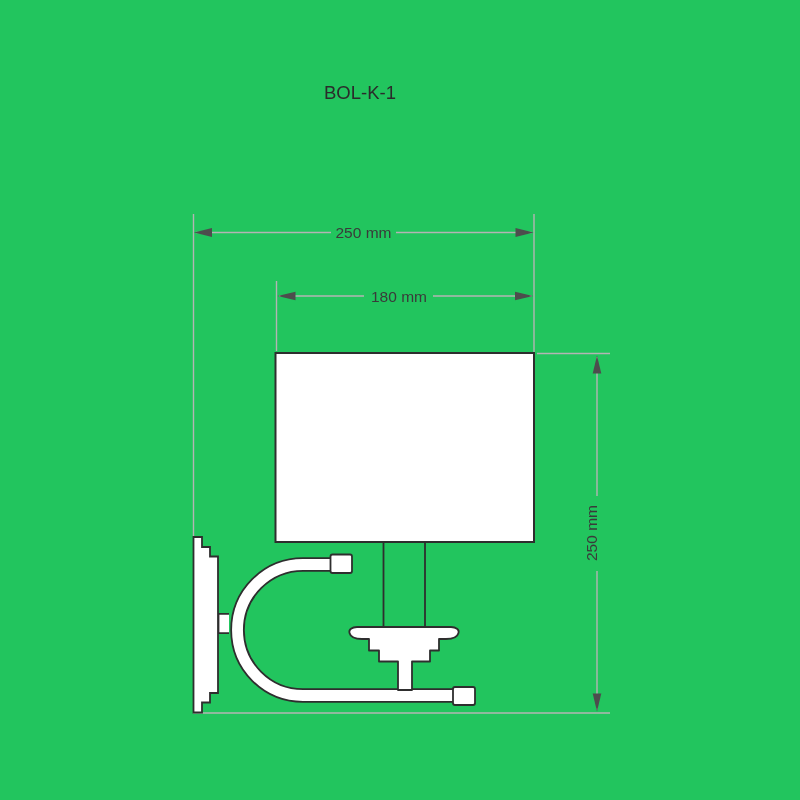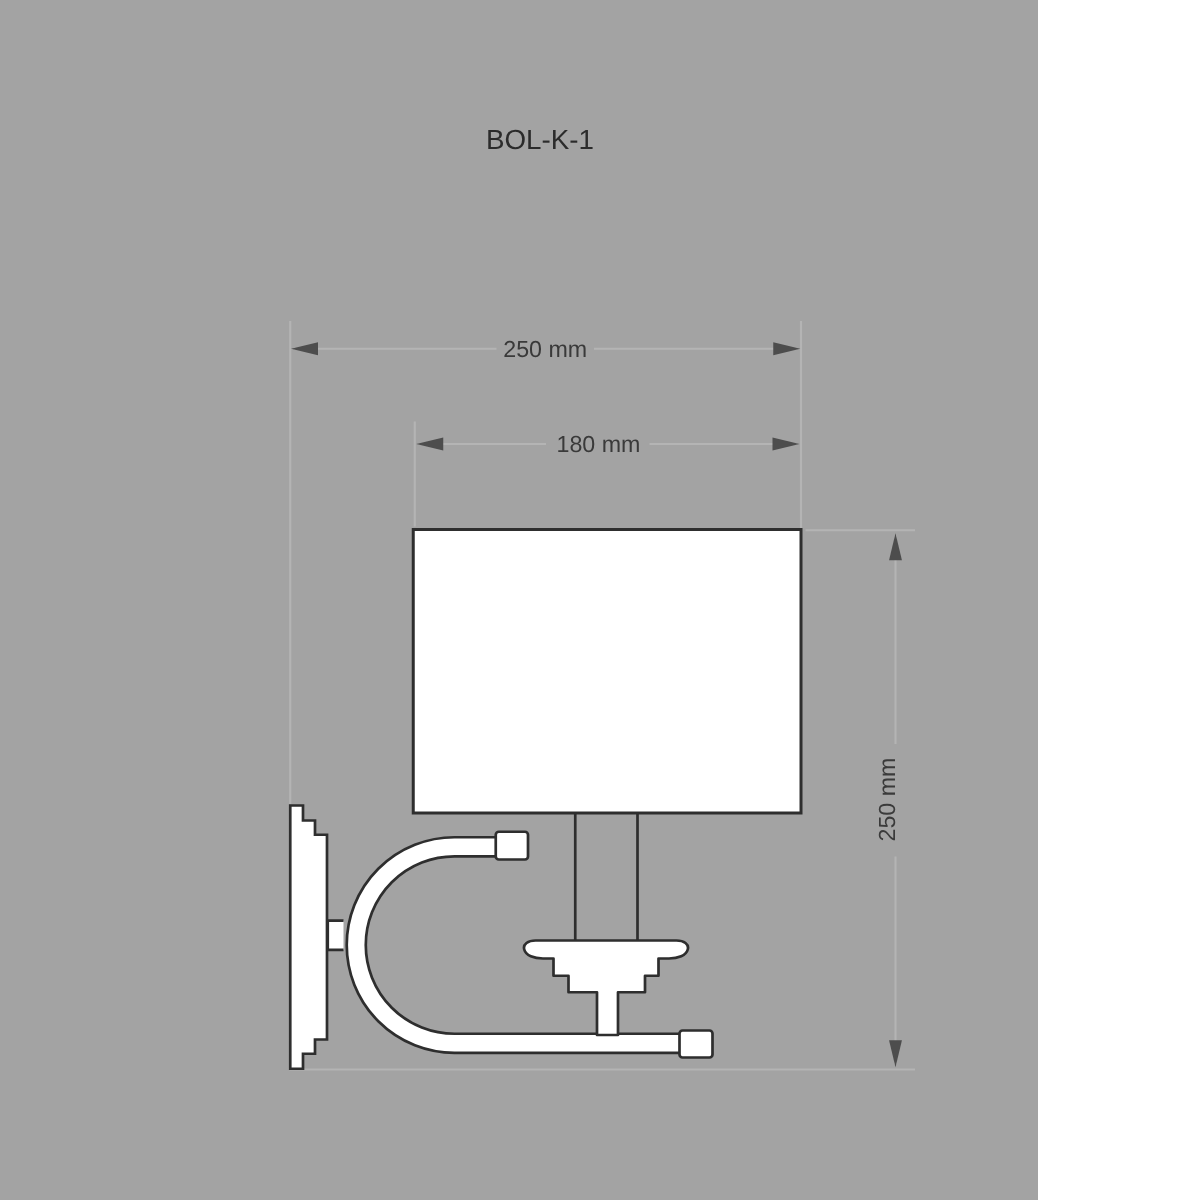--- a/index.html
+++ b/index.html
@@ -2,23 +2,23 @@
 <html><head>
 <meta charset="utf-8">
 <style>
   html, body {
     margin: 0;
     padding: 0;
     background: #ffffff;
   }
   .canvas {
     position: relative;
-    width: 692px;
+    width: 800px;
     height: 800px;
-    background: #a3a3a3;
+    background: #22c55e;
     overflow: hidden;
     font-family: "Liberation Sans", sans-serif;
   }
   svg { display: block; }
   .dim-text {
     font-family: "Liberation Sans", sans-serif;
     font-size: 15.5px;
     fill: #3a3a3a;
   }
   .title-text {

